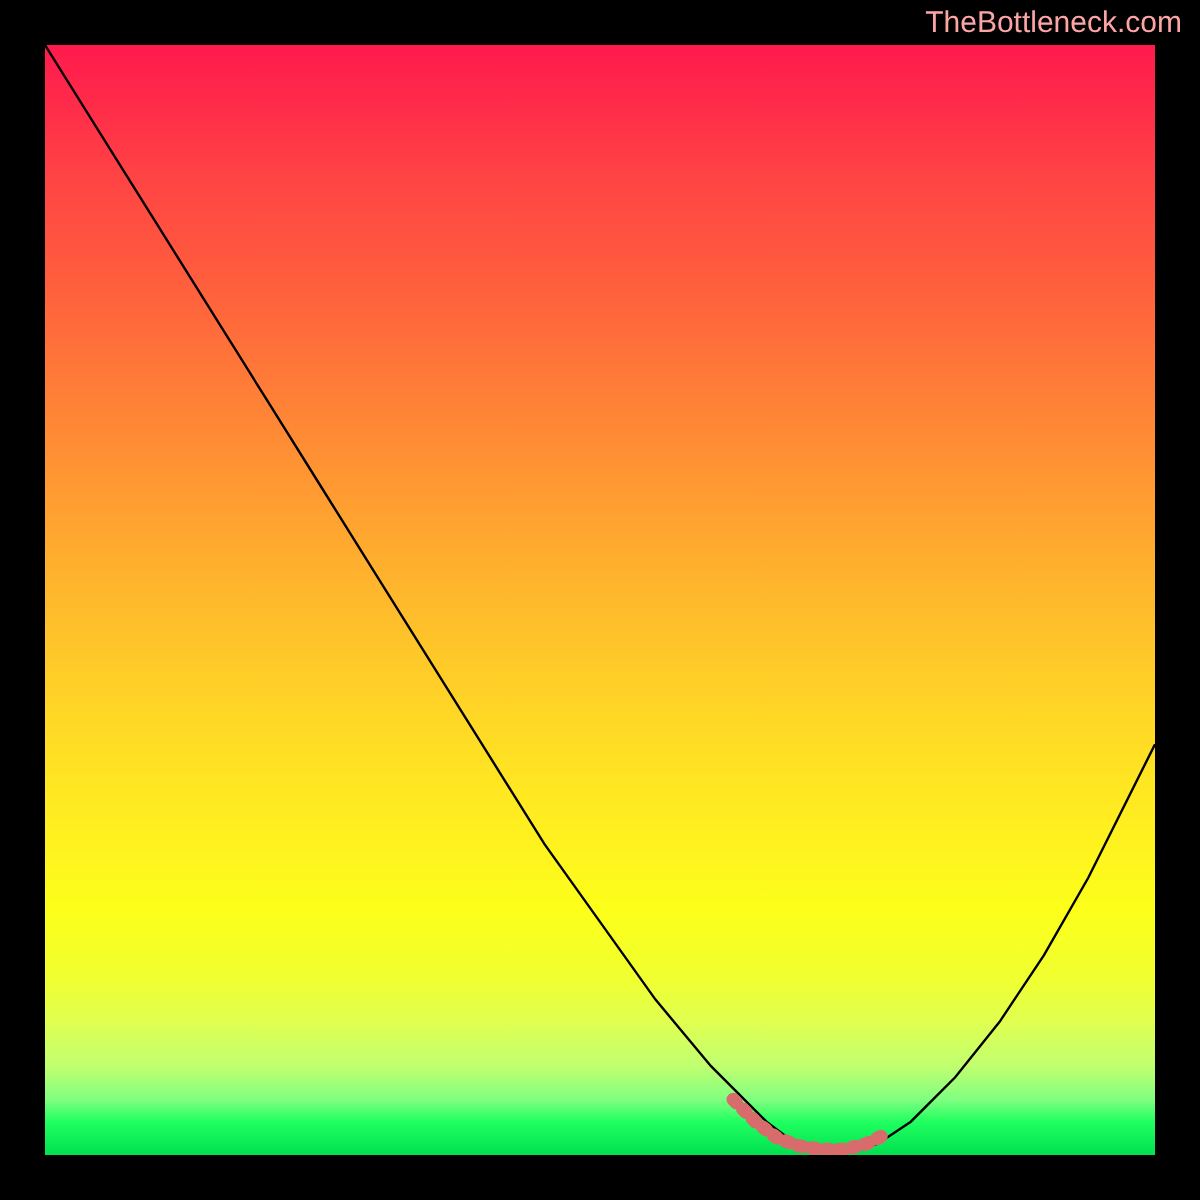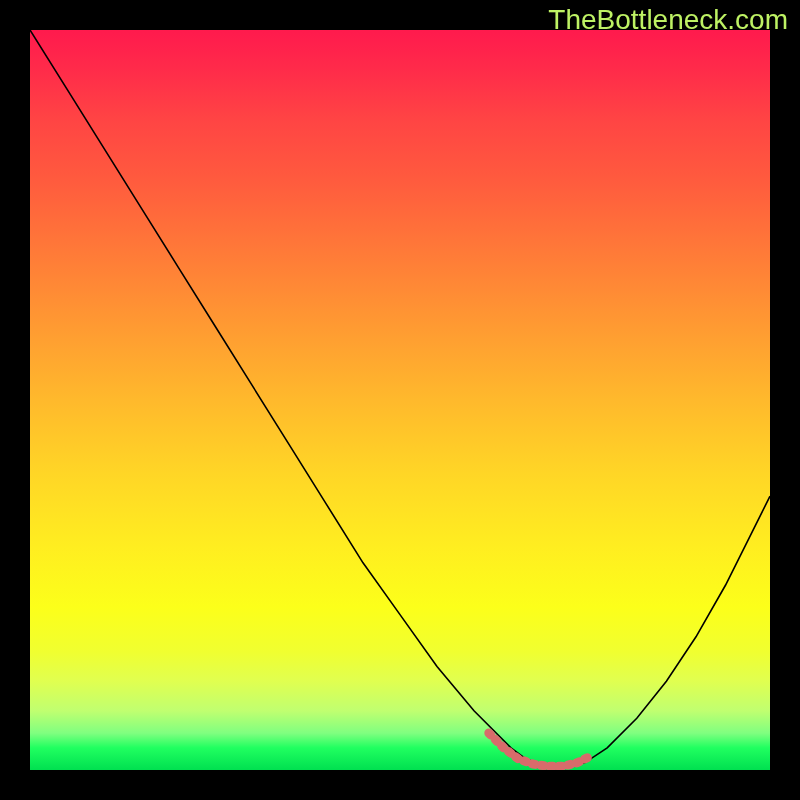--- a/index.html
+++ b/index.html
@@ -7,22 +7,22 @@
     width: 800px;
     height: 800px;
     background: #000;
     position: relative;
     font-family: Arial, sans-serif;
   }
   .watermark {
     position: absolute;
     top: 4px;
     right: 12px;
-    color: #bef264;
-    font-size: 28px;
+    color: #fca5a5;
+    font-size: 20px;
     font-weight: 500;
     z-index: 10;
   }
   .plot-area {
     position: absolute;
     left: 30px;
     top: 30px;
     width: 740px;
     height: 740px;
   }

